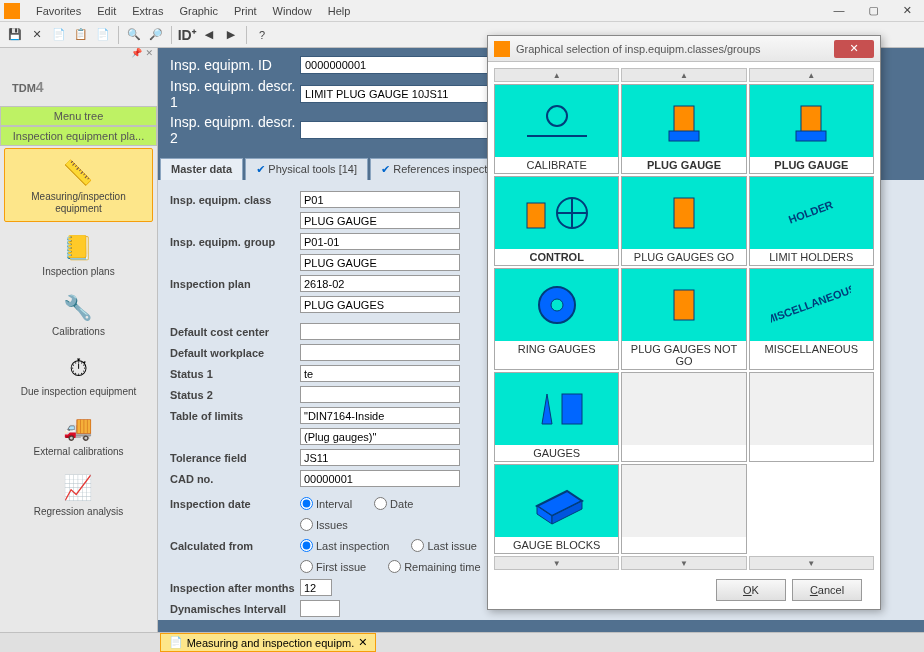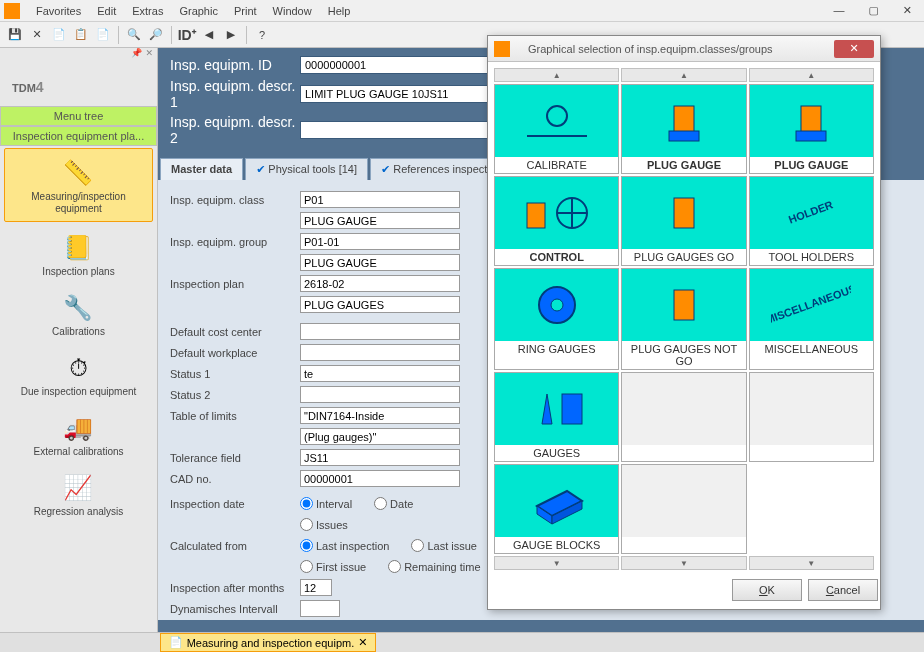--- a/index.html
+++ b/index.html
@@ -36,41 +36,41 @@
 .header-label { width: 130px; color: #fff; font-size: 14px; }
 .header-input { flex: 1; max-width: 200px; height: 18px; background: #fff; border: 1px solid #3a5a7a; padding: 1px 4px; }
 
 .tabs { display: flex; background: #51708f; padding-left: 2px; }
 .tab { padding: 4px 10px; background: #dde5ee; color: #444; border: 1px solid #8ba5c0; border-bottom: none; margin-right: 2px; cursor: pointer; }
 .tab.active { background: #e8eef5; font-weight: bold; }
 .tab .check { color: #0066cc; margin-right: 3px; }
 
 .form-area { background: #dde5ee; padding: 10px 12px; height: 440px; overflow: hidden; }
 .form-row { display: flex; align-items: center; margin-bottom: 2px; min-height: 19px; }
-.form-label { width: 130px; color: #444; }
+.form-label { width: 130px; color: #444; font-weight: bold; }
 .form-input { width: 160px; height: 17px; border: 1px solid #999; padding: 0 3px; background: #fff; }
 .form-radio-row { display: flex; gap: 22px; }
 .form-radio-row label { display: flex; align-items: center; gap: 3px; color: #444; }
 
 
 .dialog-overlay { position: absolute; left: 487px; top: 35px; width: 394px; height: 575px; background: #fff; border: 1px solid #888; box-shadow: 2px 2px 8px rgba(0,0,0,0.3); }
-.dialog-title { height: 26px; background: linear-gradient(#f8f8f8, #e8e8e8); border-bottom: 1px solid #c0c0c0; display: flex; align-items: center; padding: 12px 6px; gap: 12px; }
+.dialog-title { height: 26px; background: linear-gradient(#f8f8f8, #e8e8e8); border-bottom: 1px solid #c0c0c0; display: flex; align-items: center; padding: 12px 6px; }
 .dialog-title .icon { width: 16px; height: 16px; background: #ff8c00; margin-right: 6px; }
 .dialog-title span { color: #555; flex: 1; }
 .dialog-close { width: 40px; height: 18px; background: #c75050; color: #fff; display: flex; align-items: center; justify-content: center; border-radius: 2px; cursor: pointer; }
 .dialog-body { padding: 6px; }
 .scroll-row { display: flex; gap: 2px; margin-bottom: 2px; }
 .scroll-btn { flex: 1; height: 14px; background: #e8e8e8; border: 1px solid #c0c0c0; display: flex; align-items: center; justify-content: center; cursor: pointer; font-size: 8px; color: #666; }
 .grid { display: grid; grid-template-columns: repeat(3, 1fr); gap: 2px; }
 .grid-cell { border: 1px solid #aaa; display: flex; flex-direction: column; cursor: pointer; }
 .grid-img { height: 72px; background: #00e6d0; display: flex; align-items: center; justify-content: center; position: relative; }
 .grid-img.empty { background: #f0f0f0; }
 .grid-caption { text-align: center; font-size: 11px; padding: 2px; color: #333; background: #fff; }
 .grid-caption.bold { font-weight: bold; }
-.dialog-buttons { position: absolute; bottom: 8px; right: 2px; display: flex; gap: 6px; }
+.dialog-buttons { position: absolute; bottom: 8px; right: 18px; display: flex; gap: 6px; }
 .dialog-btn { width: 70px; height: 22px; background: linear-gradient(#f8f8f8, #e0e0e0); border: 1px solid #999; cursor: pointer; color: #333; }
 
 
 .bottom-bar { position: absolute; bottom: 0; left: 0; right: 0; height: 20px; background: #e0e0e0; border-top: 1px solid #c0c0c0; display: flex; align-items: center; }
 .bottom-tab { margin-left: 160px; padding: 2px 8px; background: #fde68a; border: 1px solid #f59e0b; font-size: 10px; display: flex; align-items: center; gap: 4px; }
 .basic-data { position: absolute; bottom: 2px; left: 30px; width: 100px; text-align: center; background: #e0e0e0; border: 1px solid #c0c0c0; padding: 2px; color: #555; }
 
 
 .svg-shape { stroke: #003d7a; stroke-width: 2; fill: none; }
 </style>
@@ -348,21 +348,21 @@
             </svg>
           </div>
           <div class="grid-caption">PLUG GAUGES GO</div>
         </div>
         <div class="grid-cell">
           <div class="grid-img">
             <svg width="80" height="50">
               <text x="40" y="28" text-anchor="middle" transform="rotate(-20 40 25)" font-size="12" fill="#003d7a" font-weight="bold">HOLDER</text>
             </svg>
           </div>
-          <div class="grid-caption">TOOL HOLDERS</div>
+          <div class="grid-caption">LIMIT HOLDERS</div>
         </div>
         <div class="grid-cell">
           <div class="grid-img">
             <svg width="80" height="50">
               <circle cx="40" cy="25" r="18" fill="#0066ff" stroke="#003d7a" stroke-width="2"></circle>
               <circle cx="40" cy="25" r="6" fill="#00e6d0" stroke="#003d7a"></circle>
             </svg>
           </div>
           <div class="grid-caption">RING GAUGES</div>
         </div>

